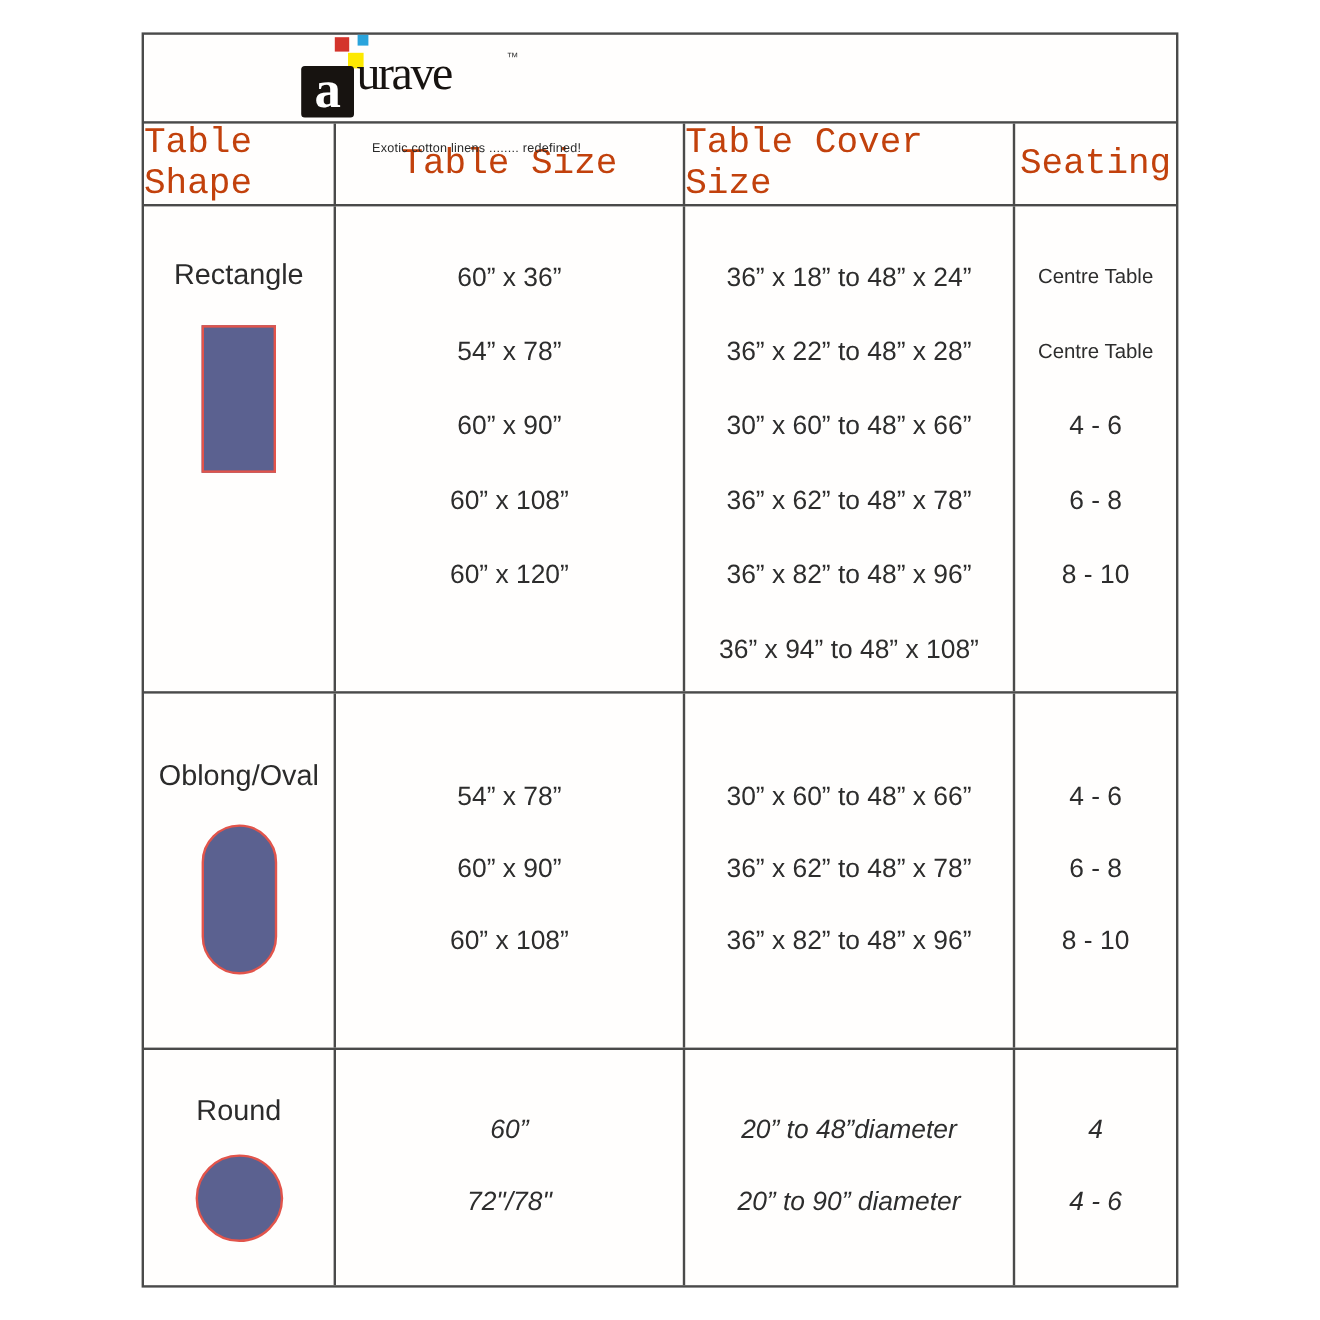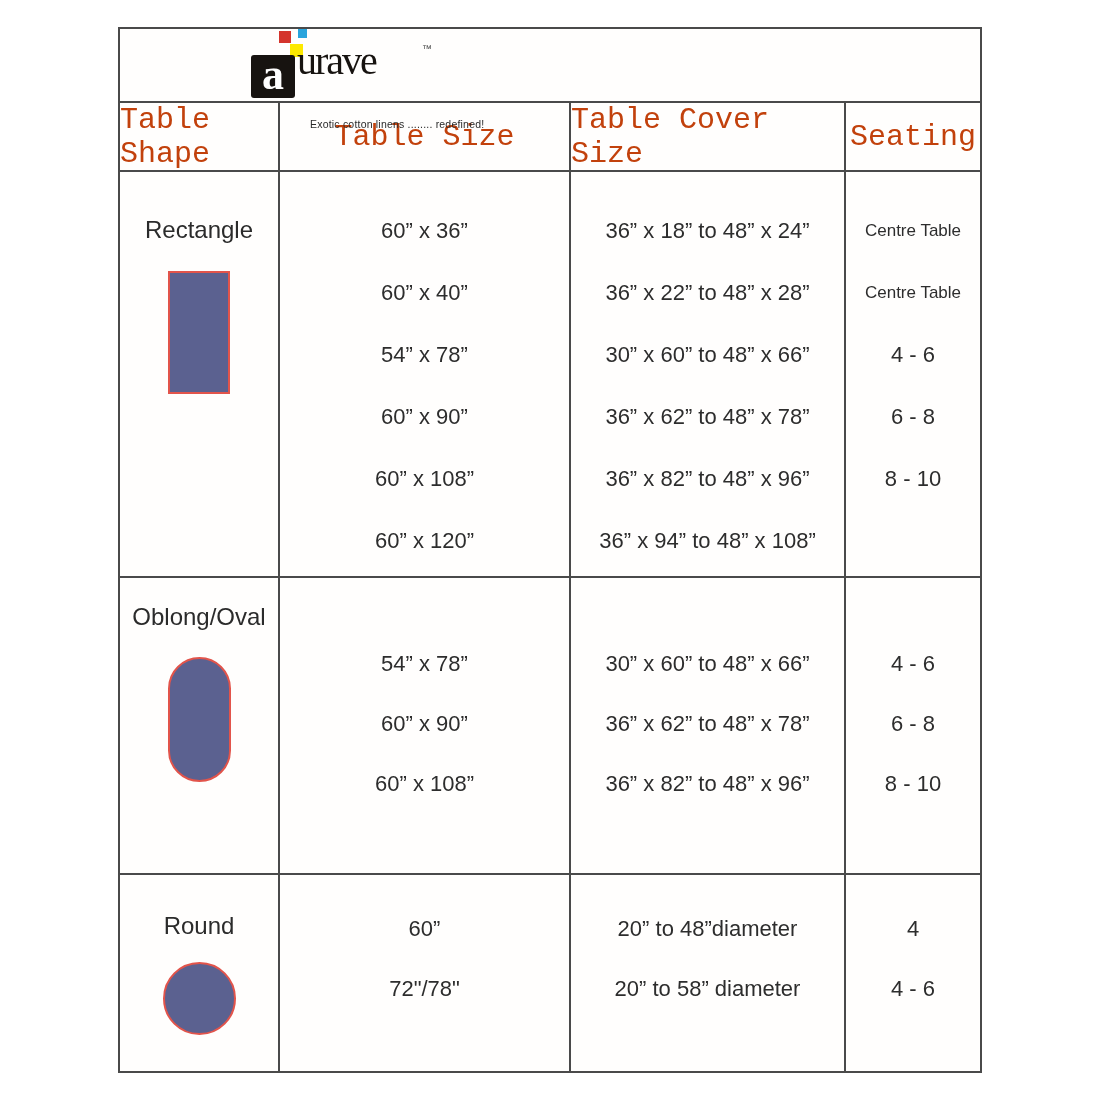--- a/index.html
+++ b/index.html
@@ -62,26 +62,26 @@
   .shape.oval{width:63px;height:125px;border-radius:32px;}
   .shape.circle{width:73px;height:73px;border-radius:50%;}
   .data-col{display:flex;flex-direction:column;}
   .row-cell{display:flex;align-items:center;justify-content:center;
     font-size:22px;color:#2d2d2d;white-space:nowrap;}
   .sect-rect .row-cell{height:62px;}
   .sect-rect .data-col{padding-top:28px;}
   .sect-oval .row-cell{height:60px;}
   .sect-oval .data-col{padding-top:56px;}
   .sect-round .row-cell{height:60px;}
-  .sect-round .data-col{padding-top:24px;}
+  .sect-round .data-col{padding-top:36px;font-style:italic;}
   .row-cell.small{font-size:17px;}
   
   .sect-rect .shape-label{margin-top:44px;}
   .sect-rect .shape{margin-top:27px;}
-  .sect-oval .shape-label{margin-top:25px;}
+  .sect-oval .shape-label{margin-top:55px;}
   .sect-oval .shape{margin-top:26px;}
   .sect-round .shape-label{margin-top:37px;}
   .sect-round .shape{margin-top:22px;}
 </style>
 </head>
 <body>
 
 <div id="canvas">
   <div id="size-table">
 
@@ -104,21 +104,20 @@
       <div class="cell">Seating</div>
     </div>
 
     <div class="section sect-rect cols hline" style="height:404px">
       <div class="cell shape-cell">
         <span class="shape-label">Rectangle</span>
         <span class="shape rectangle"></span>
       </div>
       <div class="cell data-col">
         <div class="row-cell">60” x 36”</div>
-        <div class="row-cell">60” x 40”</div>
         <div class="row-cell">54” x 78”</div>
         <div class="row-cell">60” x 90”</div>
         <div class="row-cell">60” x 108”</div>
         <div class="row-cell">60” x 120”</div>
       </div>
       <div class="cell data-col">
         <div class="row-cell">36” x 18” to 48” x 24”</div>
         <div class="row-cell">36” x 22” to 48” x 28”</div>
         <div class="row-cell">30” x 60” to 48” x 66”</div>
         <div class="row-cell">36” x 62” to 48” x 78”</div>
@@ -160,21 +159,21 @@
       <div class="cell shape-cell">
         <span class="shape-label">Round</span>
         <span class="shape circle"></span>
       </div>
       <div class="cell data-col">
         <div class="row-cell">60”</div>
         <div class="row-cell">72"/78"</div>
       </div>
       <div class="cell data-col">
         <div class="row-cell">20” to 48”diameter</div>
-        <div class="row-cell">20” to 58” diameter</div>
+        <div class="row-cell">20” to 90” diameter</div>
       </div>
       <div class="cell data-col">
         <div class="row-cell">4</div>
         <div class="row-cell">4 - 6</div>
       </div>
     </div>
 
   </div>
 </div>
 

